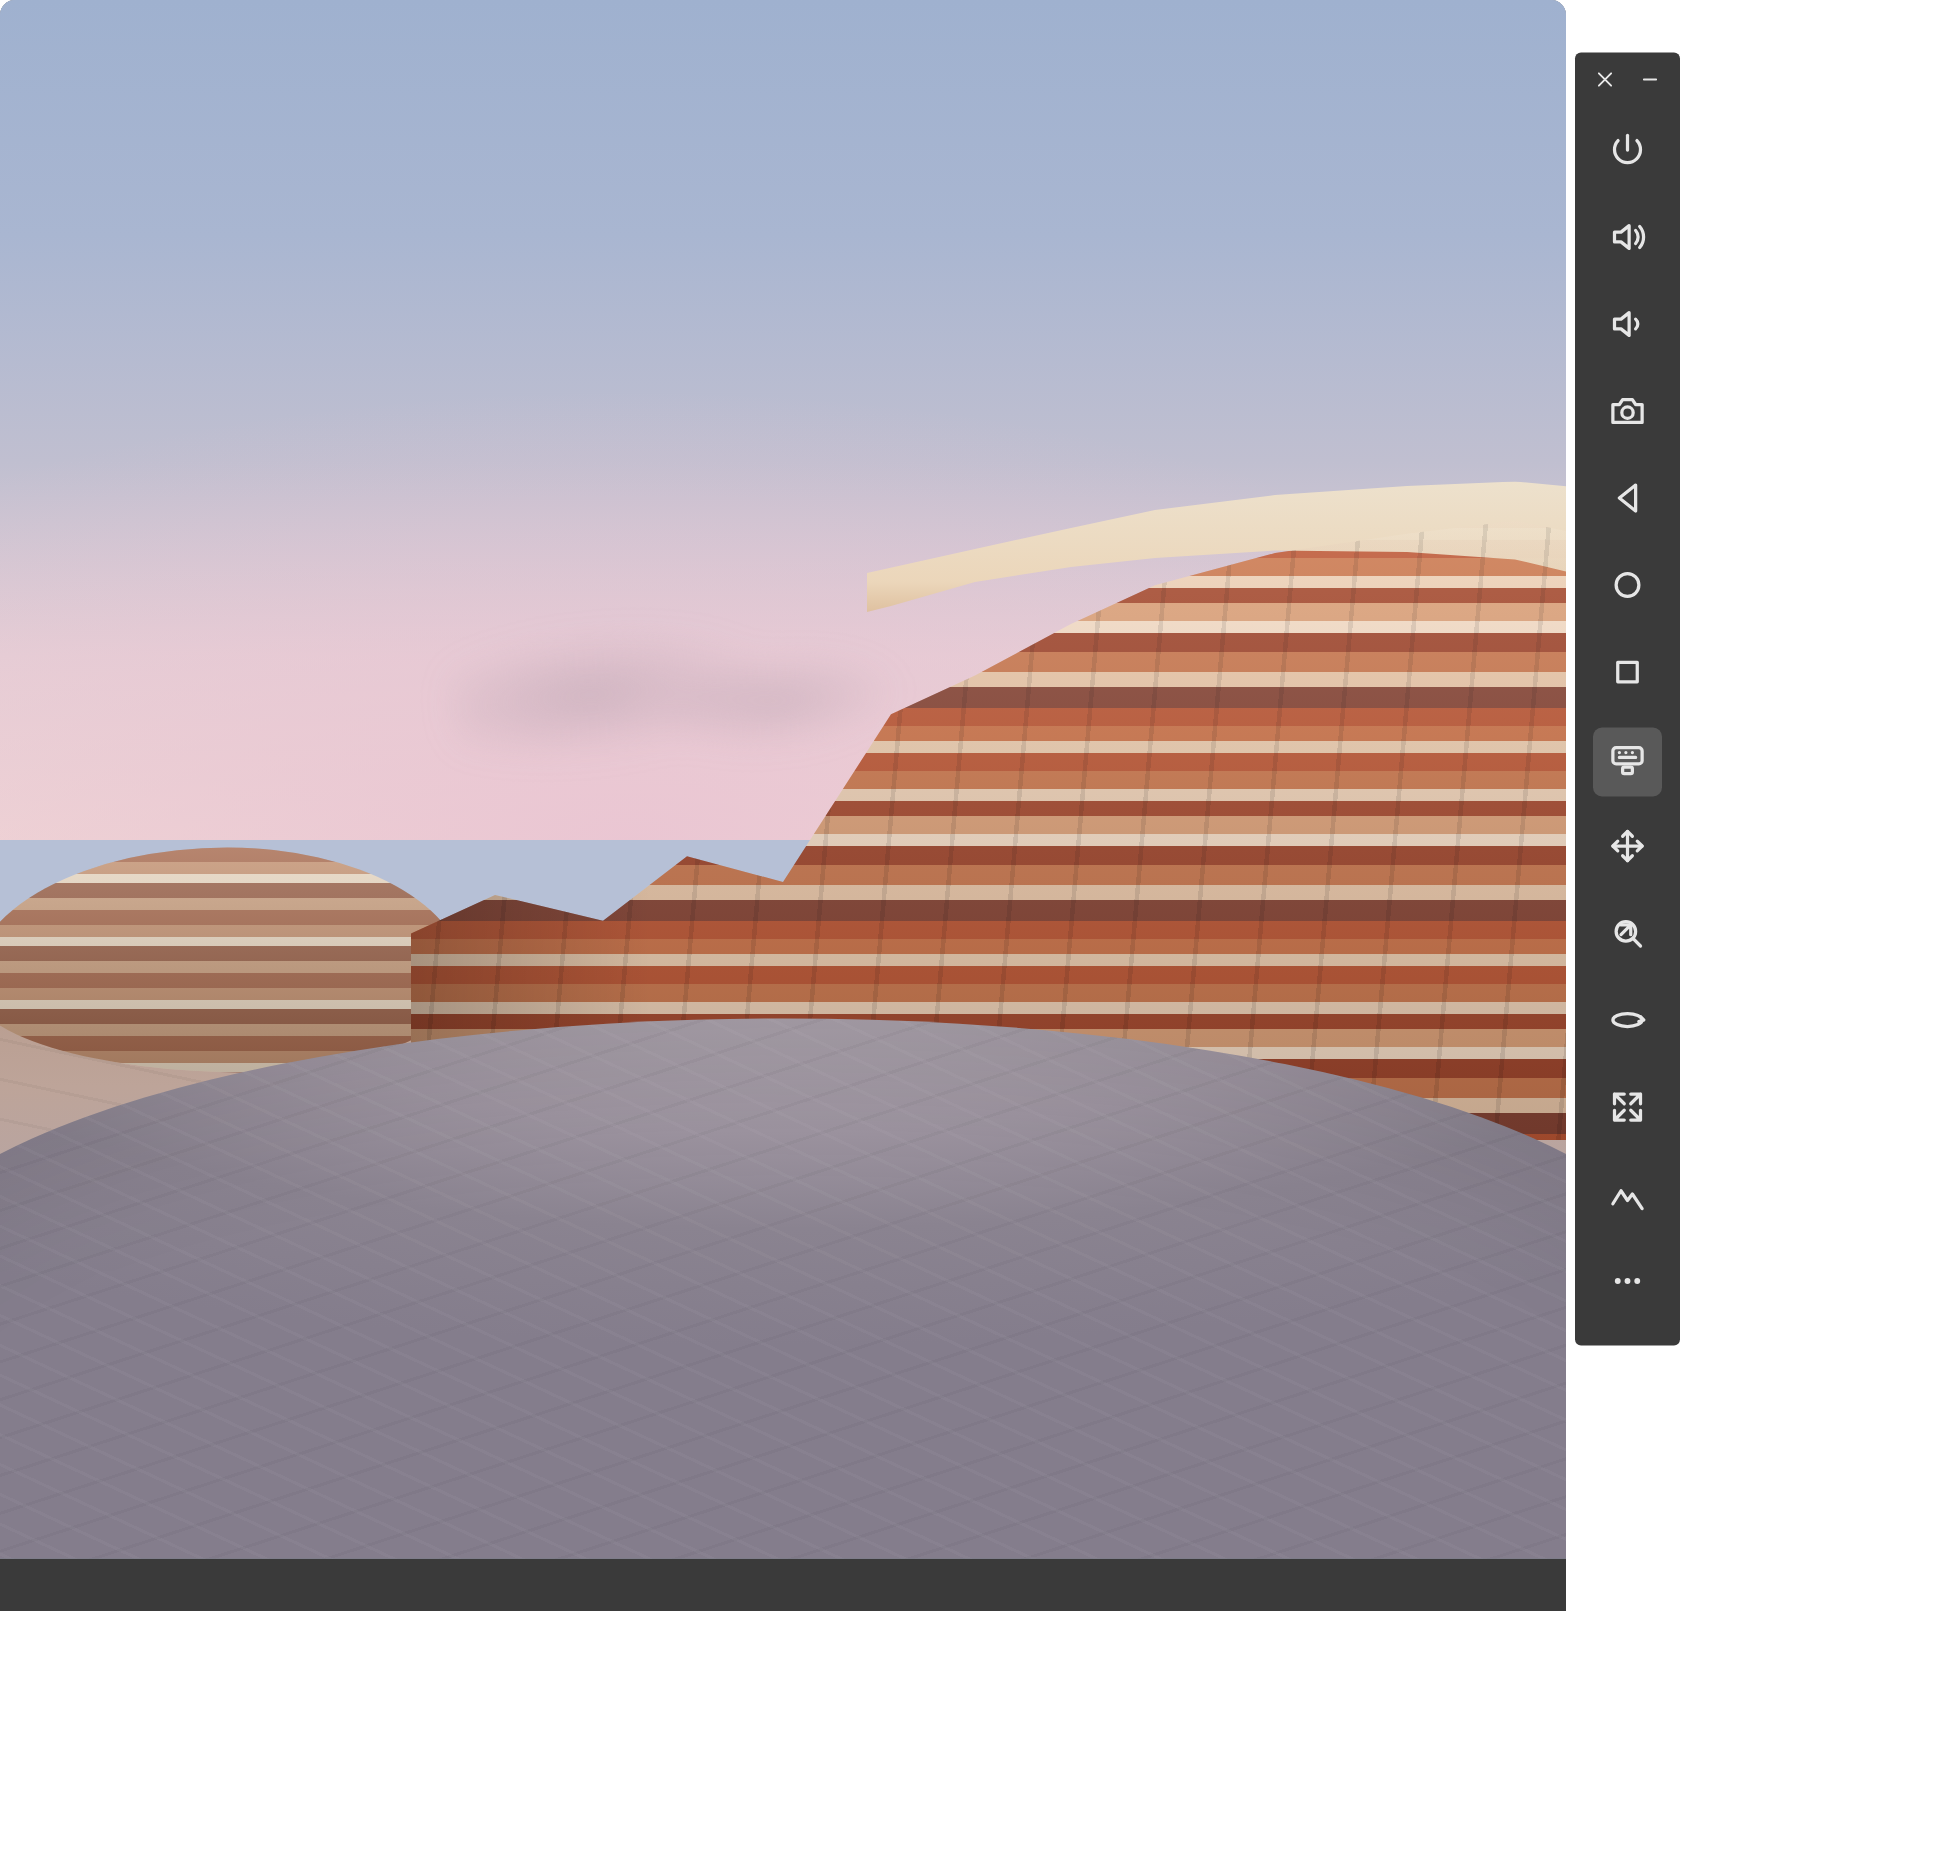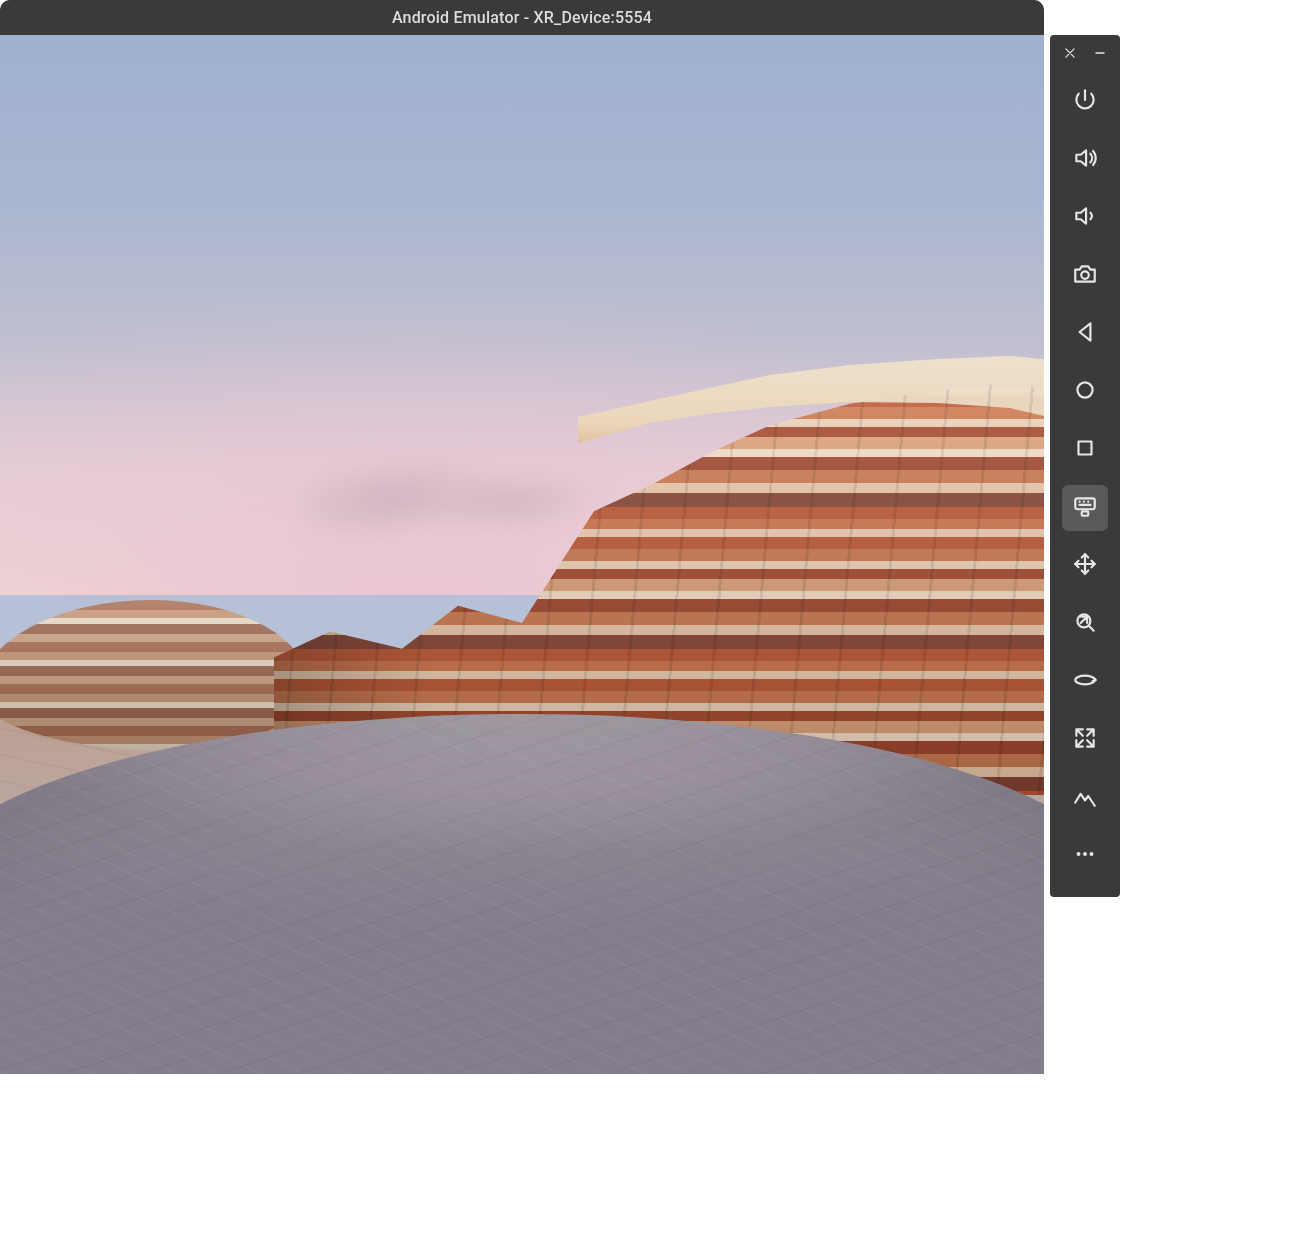--- a/index.html
+++ b/index.html
@@ -204,23 +204,20 @@
       position:absolute; left:1120px; top:0; right:0; bottom:0;
       background:#ffffff;
     }
   </style>
 </head>
 <body>
 
 <div class="right-desk"></div>
 
 <div class="emulator-shell">
-  <div class="titlebar">
-    <span class="titlebar-text">Android Emulator - XR_Device:5554</span>
-  </div>
   <div class="viewport">
     <div class="sky"></div>
     <div class="cloud"></div>
     <div class="apron"></div>
     <div class="left-mound"></div>
     <div class="mesa"></div>
     <div class="mesa-top"></div>
     <div class="mesa-shadow"></div>
     <div class="foreground"></div>
   </div>

